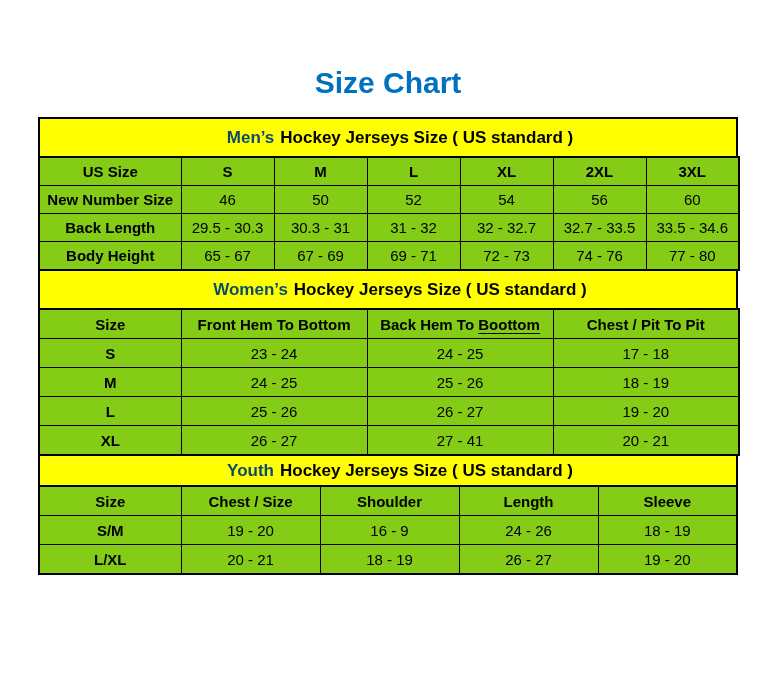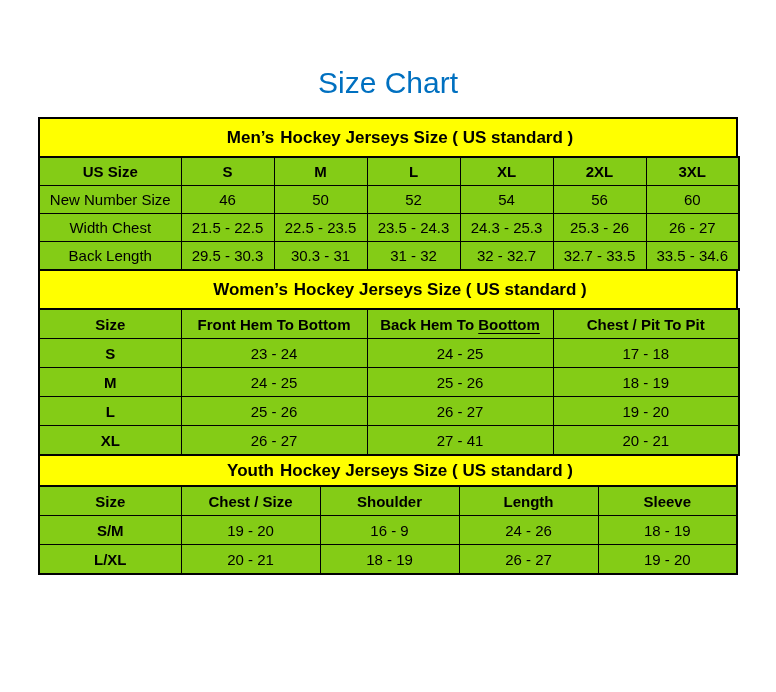--- a/index.html
+++ b/index.html
@@ -12,21 +12,21 @@
     height: 692px;
     font-family: "Liberation Sans", sans-serif;
     color: #000000;
     overflow: hidden;
   }
   .page-title {
     margin: 0;
     padding-top: 66px;
     text-align: center;
     font-size: 30px;
-    font-weight: normal;
+    font-weight: bold;
     color: #0070C0;
     letter-spacing: 0px;
   }
   .table-wrap {
     width: 700px;
     margin: 17px auto 0 auto;
   }
   .table-wrap > * + * {
     margin-top: -2px;
   }
@@ -38,21 +38,21 @@
     font-size: 17px;
     line-height: 37px;
     height: 37px;
     box-sizing: content-box;
   }
   .banner.short {
     line-height: 29px;
     height: 29px;
   }
   .banner .hl {
-    color: #000000;
+    color: #0c4a6e;
     margin-right: 6px;
     padding-left: 24px;
   }
   table.sizes {
     width: 700px;
     border-collapse: collapse;
     table-layout: fixed;
     border: 2px solid #000000;
     background: #84cc16;
   }
@@ -64,21 +64,21 @@
     font-size: 15px;
     padding: 0 2px;
     overflow: hidden;
     white-space: nowrap;
   }
   table.mens th, table.mens td { height: 27px; }
   table.womens th, table.womens td,
   table.youth th, table.youth td { height: 28px; }
   table.sizes th { font-weight: bold; }
   table.sizes td { font-weight: normal; }
-  table.sizes td.rowlabel-plain { font-weight: normal; }
+  table.sizes td.rowlabel-plain { font-weight: bold; }
   table.sizes td.rowlabel-bold { font-weight: bold; }
   .squiggle {
     text-decoration-line: underline;
     text-decoration-style: wavy;
     text-decoration-color: #FF0000;
     text-decoration-thickness: 1px;
     text-underline-offset: 3px;
     text-decoration: underline;
   }
   col.c-label { width: 142px; }
@@ -120,36 +120,36 @@
       <tr>
         <td class="rowlabel-plain">New Number Size</td>
         <td>46</td>
         <td>50</td>
         <td>52</td>
         <td>54</td>
         <td>56</td>
         <td>60</td>
       </tr>
       <tr>
-        <td class="rowlabel-plain">Width Chest</td>
-        <td>21.5 - 22.5</td>
-        <td>22.5 - 23.5</td>
-        <td>23.5 - 24.3</td>
-        <td>24.3 - 25.3</td>
-        <td>25.3 - 26</td>
-        <td>26 - 27</td>
-      </tr>
-      <tr>
         <td class="rowlabel-plain">Back Length</td>
         <td>29.5 - 30.3</td>
         <td>30.3 - 31</td>
         <td>31 - 32</td>
         <td>32 - 32.7</td>
         <td>32.7 - 33.5</td>
         <td>33.5 - 34.6</td>
+      </tr>
+      <tr>
+        <td class="rowlabel-plain">Body Height</td>
+        <td>65 - 67</td>
+        <td>67 - 69</td>
+        <td>69 - 71</td>
+        <td>72 - 73</td>
+        <td>74 - 76</td>
+        <td>77 - 80</td>
       </tr>
     </tbody>
   </table>
 
   <div class="banner">
     <span class="hl">Women’s</span><span>Hockey Jerseys Size ( US standard )</span>
   </div>
 
   <table class="sizes womens">
     <colgroup>

